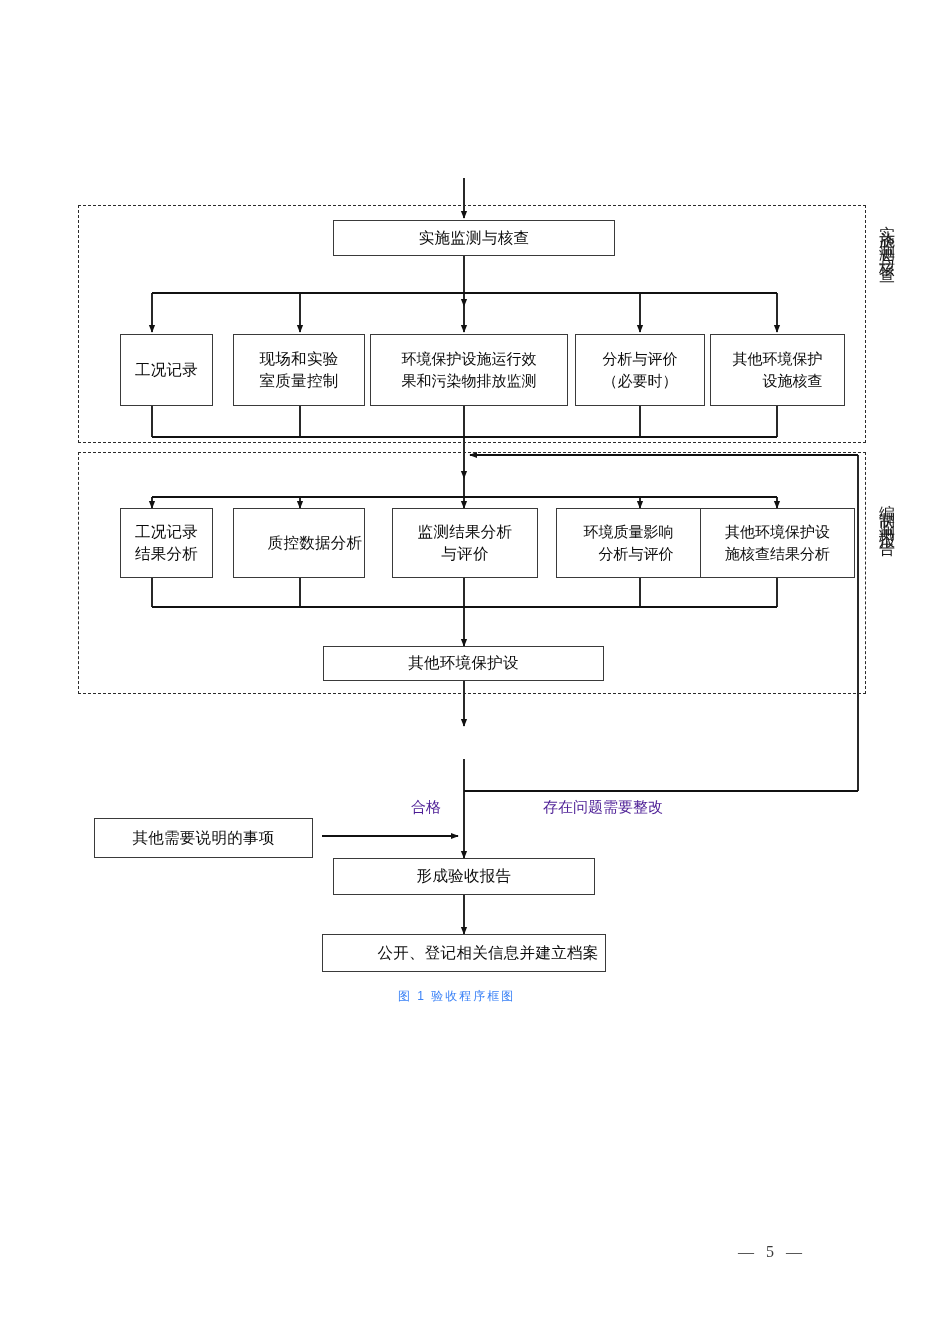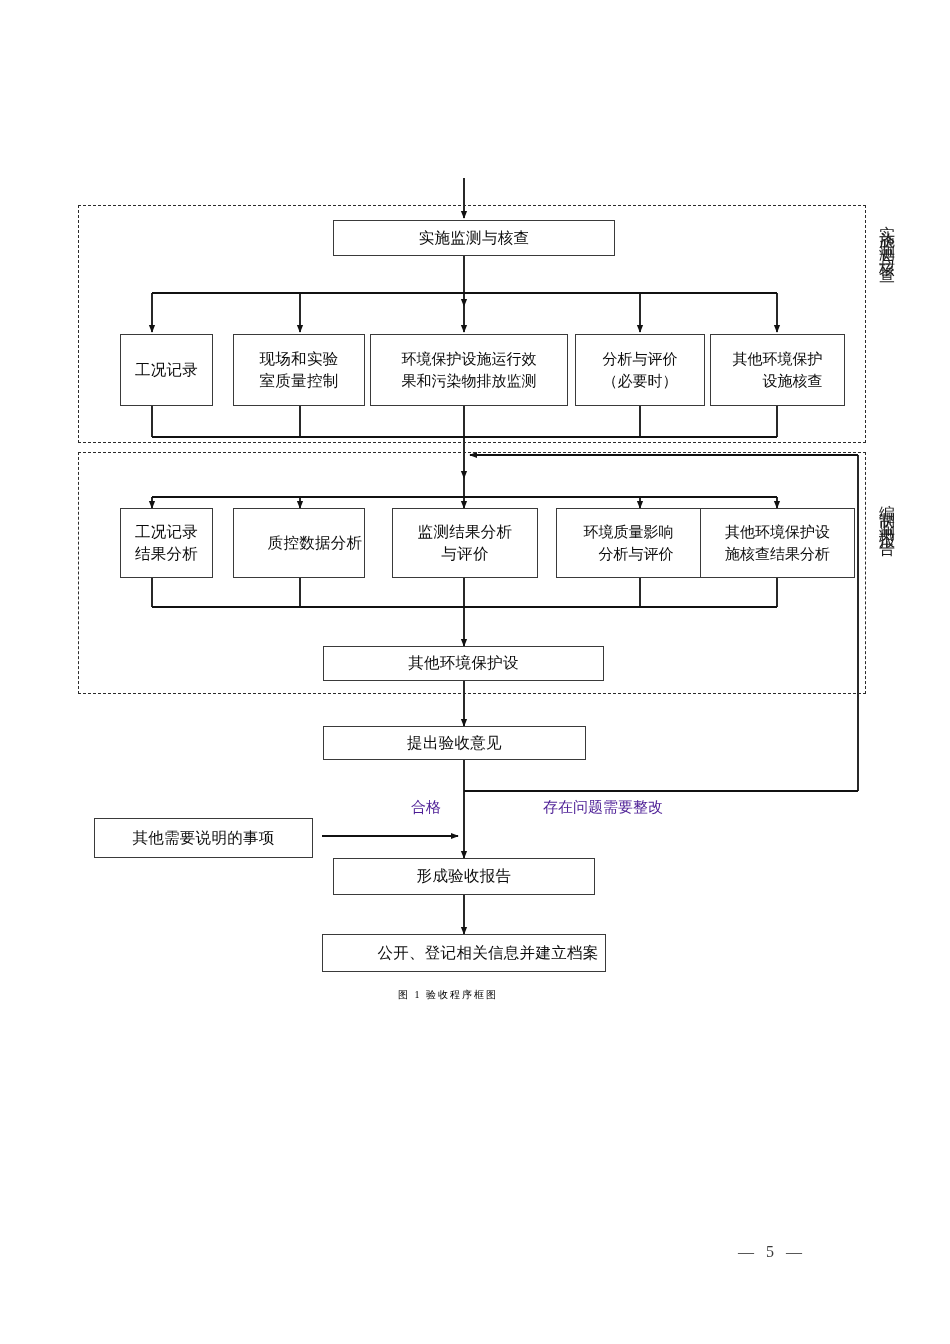--- a/index.html
+++ b/index.html
@@ -73,24 +73,24 @@
     position: absolute;
     font-size: 15px;
     color: #4c1d95;
     font-family: "Liberation Sans", "DejaVu Sans", sans-serif;
     white-space: nowrap;
     z-index: 4;
   }
   
   .figure-caption {
     position: absolute;
-    font-family: Liberation Serif, serif;
-    font-size: 10px;
+    font-family: Liberation Sans, sans-serif;
+    font-size: 12px;
     letter-spacing: 2px;
-    color: #000000;
+    color: #3b82f6;
     white-space: nowrap;
     z-index: 4;
   }
   .page-number {
     position: absolute;
     font-family: "Liberation Serif", "DejaVu Serif", serif;
     font-size: 16px;
     color: #3a3a3a;
     letter-spacing: 4px;
     white-space: nowrap;
@@ -186,21 +186,20 @@
   <div class="node" style="left:233px; top:508px; width:132px; height:70px;padding-left:32px;">质控数据分析</div>
   <div class="node" style="left:392px; top:508px; width:146px; height:70px;">监测结果分析
 与评价</div>
   <div class="node small tight" style="left:556px; top:508px; width:145px; height:70px;">环境质量影响
 分析与评价</div>
   <div class="node small tight" style="left:700px; top:508px; width:155px; height:70px;">其他环境保护设
 施核查结果分析</div>
 
   <div class="node" style="left:323px; top:646px; width:281px; height:35px;">其他环境保护设</div>
 
-  <div class="node" style="left:323px; top:726px; width:263px; height:34px;">提出验收意见</div>
 
   <div class="node" style="left:94px; top:818px; width:219px; height:40px;">其他需要说明的事项</div>
 
   <div class="node" style="left:333px; top:858px; width:262px; height:37px;">形成验收报告</div>
 
   <div class="node" style="left:322px; top:934px; width:284px; height:38px;padding-left:48px;">公开、登记相关信息并建立档案</div>
 
   <div class="edge-label" style="left:411px; top:798px;">合格</div>
   <div class="edge-label" style="left:543px; top:798px;">存在问题需要整改</div>
 

